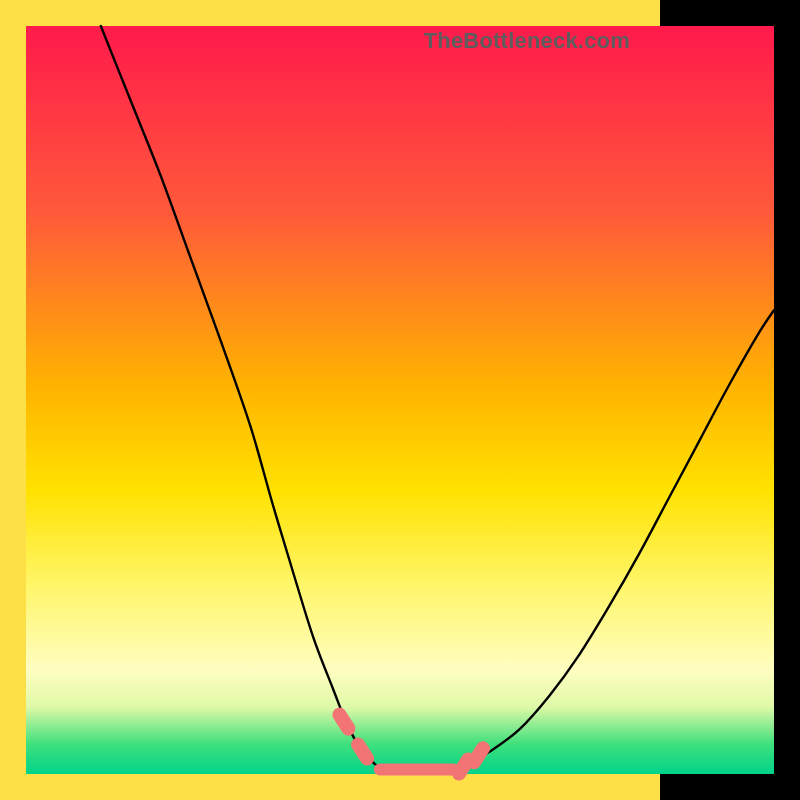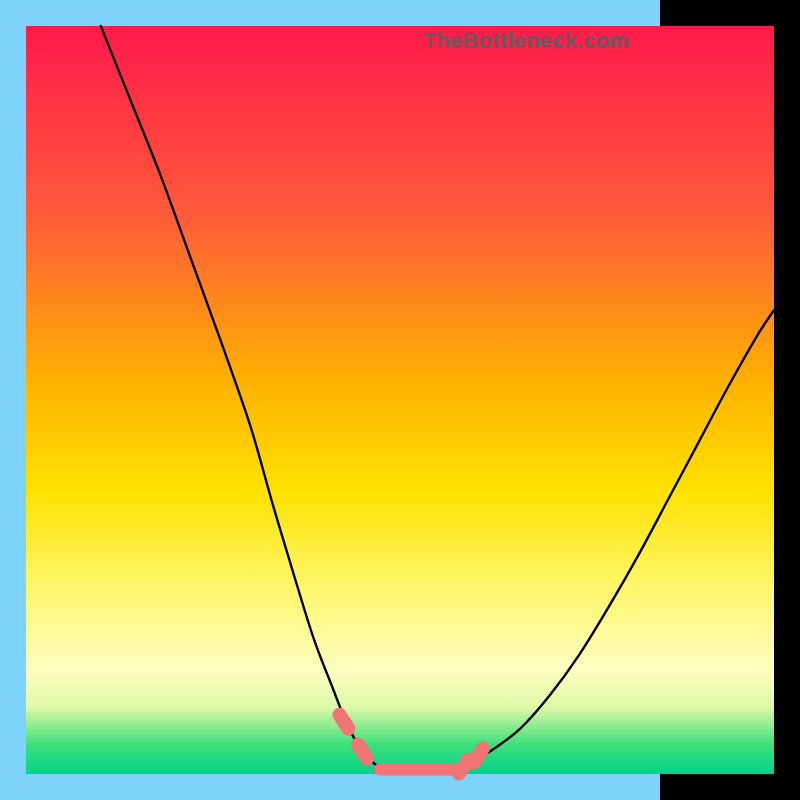--- a/index.html
+++ b/index.html
@@ -9,21 +9,21 @@
     height: 800px;
     background: #000;
     overflow: hidden;
   }
   .frame {
     position: absolute;
     top: 0;
     left: 0;
     width: 660px;
     height: 800px;
-    background: #7dd3fc;
+    background: #fde047;
   }
   .plot {
     position: absolute;
     left: 26px;
     top: 26px;
     width: 748px;
     height: 748px;
     background: linear-gradient(to bottom,
       #ff1a4b 0%,
       #ff5a3a 25%,

